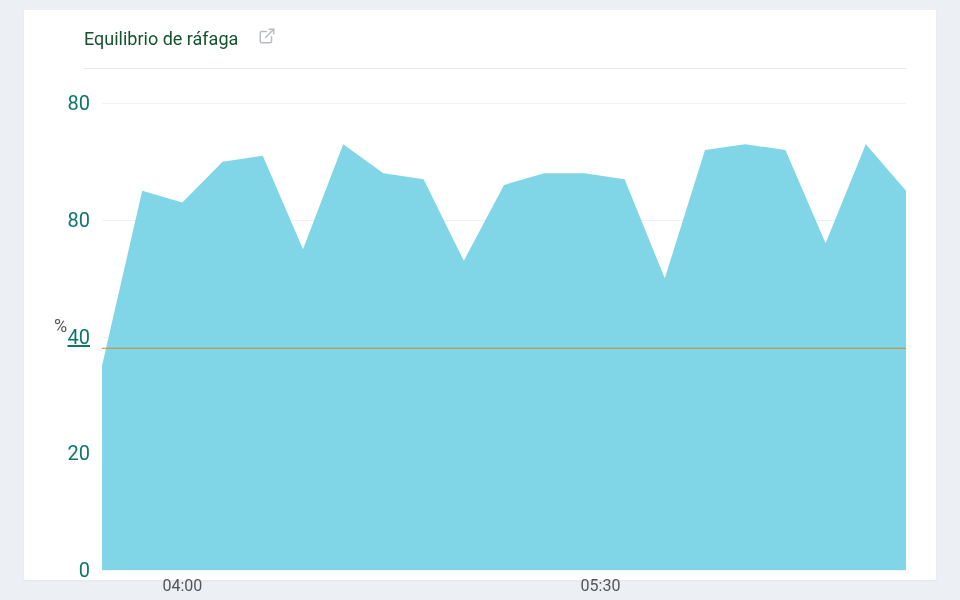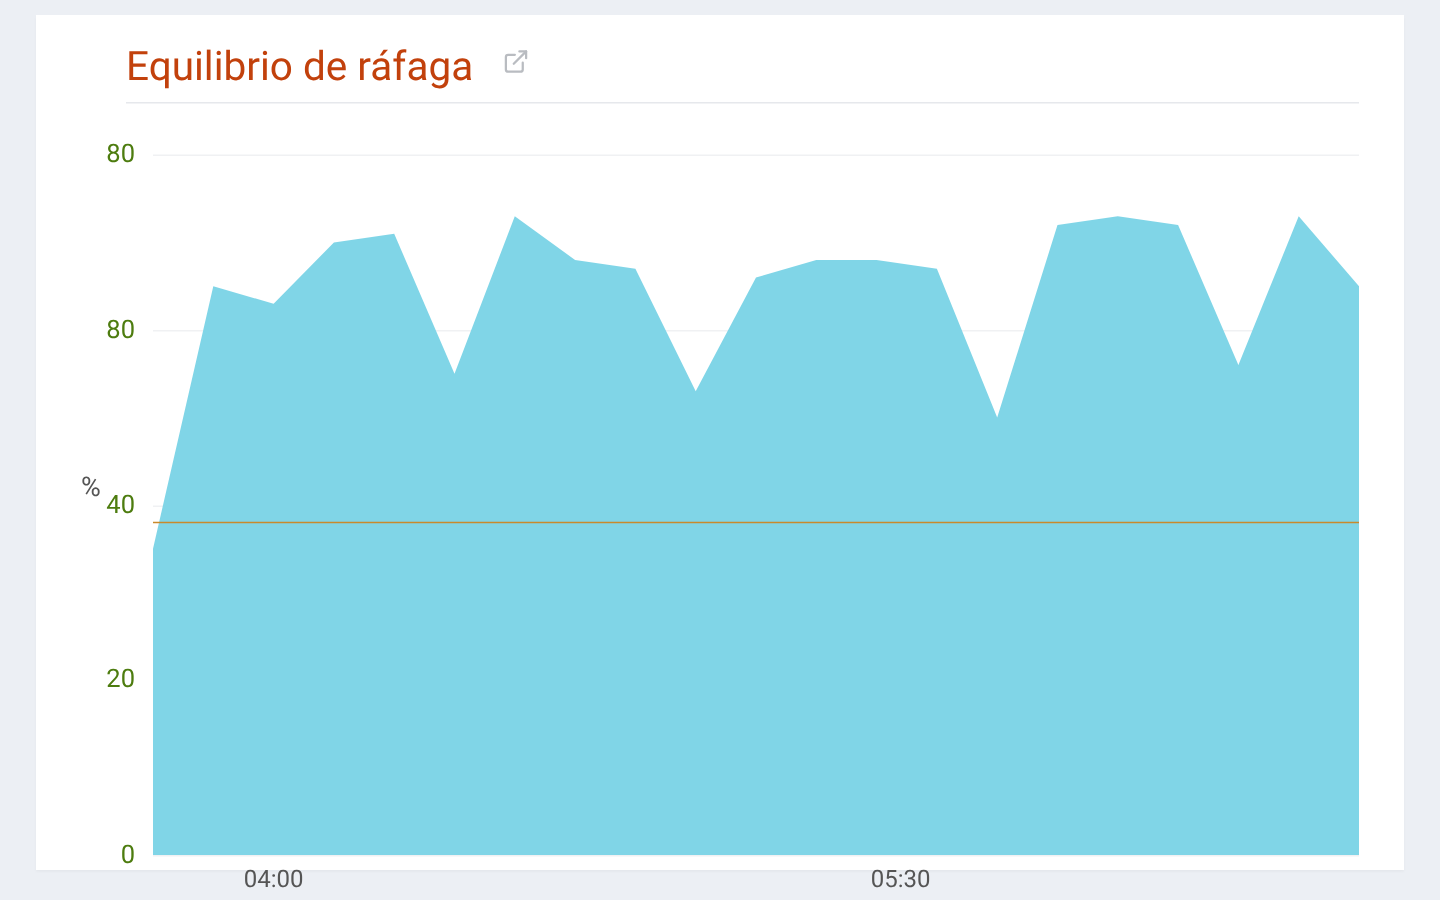--- a/index.html
+++ b/index.html
@@ -1,22 +1,22 @@
 <!DOCTYPE html>
 <html><head>
 <meta charset="utf-8">
 <style>
   html,body{margin:0;padding:0;width:960px;height:600px;background:#eceff4;font-family:-apple-system,BlinkMacSystemFont,"Segoe UI",Roboto,Helvetica,Arial,sans-serif;color:#333;}
   .panel{position:absolute;left:24px;top:10px;width:912px;height:570px;background:#fff;box-shadow:0 1px 2px rgba(0,0,0,0.04);}
   .panel-header{position:absolute;left:0;top:0;right:0;height:60px;padding:18px 60px 0 60px;box-sizing:border-box;}
-  .panel-title{font-size:27px;font-weight:400;color:#c2410c;display:inline-block;vertical-align:middle;}
+  .panel-title{font-size:18px;font-weight:400;color:#14532d;display:inline-block;vertical-align:middle;}
   .ext-icon{display:inline-block;vertical-align:middle;margin-left:16px;margin-top:-2px;color:#b9bcc1;cursor:pointer;}
   .header-rule{position:absolute;left:60px;right:30px;top:58px;height:1px;background:#e6e8ec;}
   .plot{position:absolute;left:30px;top:70px;right:30px;bottom:10px;}
-  .y-tick-label{position:absolute;right:calc(100% - 36px);transform:translateY(-50%);font-size:17px;color:#4d7c0f;text-align:right;}
+  .y-tick-label{position:absolute;right:calc(100% - 36px);transform:translateY(-50%);font-size:20px;color:#0f766e;text-align:right;}
   .y-axis-title{position:absolute;left:0;top:50%;transform:translateY(-50%);font-size:18px;color:#555;}
   .x-tick-label{position:absolute;top:100%;transform:translate(-50%,6px);font-size:16px;color:#555;}
   .grid-line{position:absolute;left:48px;right:0;height:1px;background:#f0f1f3;}
   svg.area{position:absolute;left:48px;right:0;top:0;bottom:0;width:calc(100% - 48px);height:100%;}
   .ref-line{stroke:#c98a2c;stroke-width:2;fill:none;}
   .area-fill{fill:#79d3e6;fill-opacity:0.95;stroke:none;}
 </style>
 </head>
 <body>
 
@@ -33,21 +33,21 @@
     </span>
   </div>
   <div class="header-rule"></div>
 
   <div class="plot" id="plot">
 
     <div class="y-axis-title">%</div>
 
     <div class="y-tick-label" style="top: 100%;">0</div>
     <div class="y-tick-label" style="top: 76.1905%;">20</div>
-    <div class="y-tick-label" style="top: 52.381%;">40</div>
+    <div class="y-tick-label" style="top: 52.381%; text-decoration: underline;">40</div>
     <div class="y-tick-label" style="top: 28.5714%;">80</div>
     <div class="y-tick-label" style="top: 4.7619%;">80</div>
 
     <div class="grid-line" style="top: 100%;"></div>
     <div class="grid-line" style="top: 76.1905%;"></div>
     <div class="grid-line" style="top: 52.381%;"></div>
     <div class="grid-line" style="top: 28.5714%;"></div>
     <div class="grid-line" style="top: 4.7619%;"></div>
 
     <div class="x-tick-label" style="left: calc(10% + 43.2px);">04:00</div>

